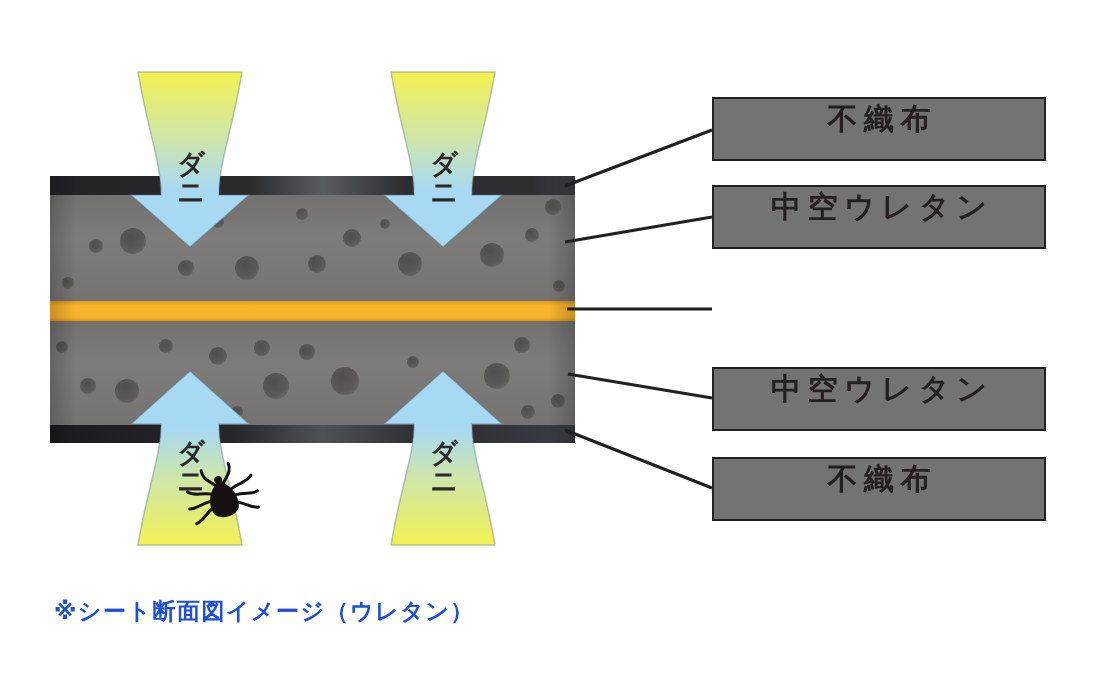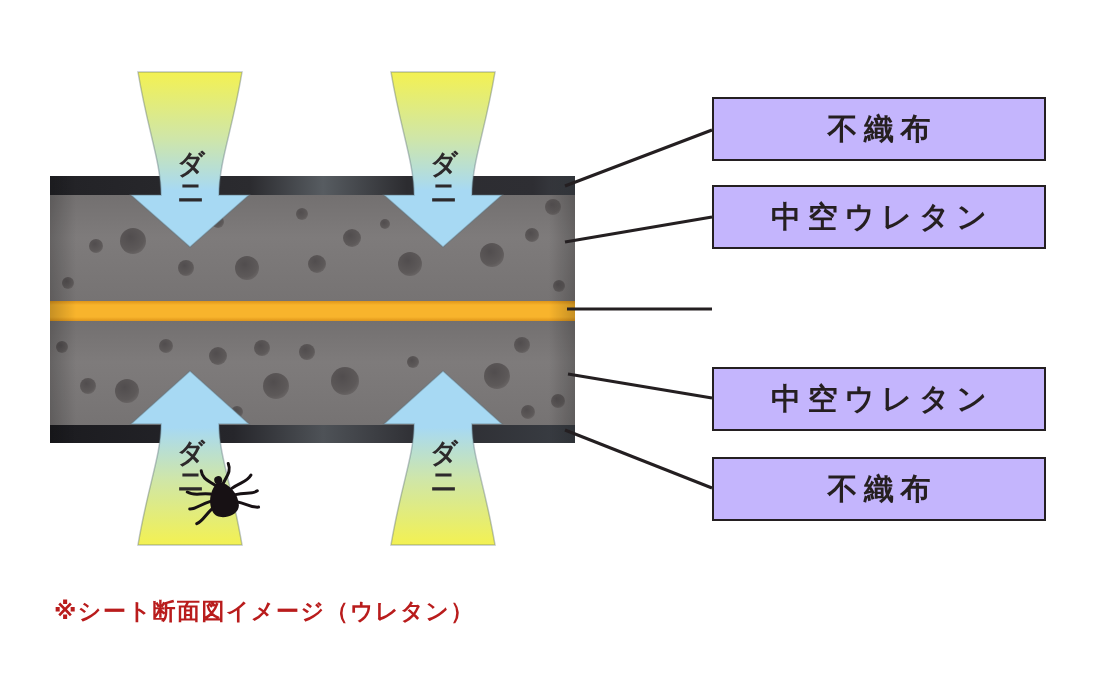--- a/index.html
+++ b/index.html
@@ -1,29 +1,29 @@
 <!DOCTYPE html>
 <html><head>
 <meta charset="utf-8">
 <style>
   html,body{margin:0;padding:0;background:#ffffff;}
   .stage{position:relative;width:1100px;height:700px;background:#ffffff;overflow:hidden;
          font-family:"Liberation Sans","DejaVu Sans",sans-serif;}
   .art{position:absolute;left:0;top:0;}
   .label-box{position:absolute;left:712px;width:334px;height:64px;box-sizing:border-box;
-             border:2.5px solid #241f21;background:#c4b5fd;display:flex;
-             align-items:center;justify-content:center;}
+             border:2.5px solid #241f21;background:#737373;display:flex;
+             align-items:flex-start;justify-content:center;}
   .label-box span{font-size:30px;font-weight:bold;color:#251f20;letter-spacing:0.22em;
                   text-indent:0.22em;white-space:nowrap;}
   .label-box.dense span{font-size:26px;letter-spacing:0.02em;text-indent:0.02em;}
   .arrow-word{position:absolute;width:30px;writing-mode:vertical-rl;text-orientation:upright;
               font-size:27px;font-weight:bold;color:#2d292b;letter-spacing:9px;
               text-align:left;line-height:30px;}
   .caption{position:absolute;left:54px;top:596px;font-size:23px;font-weight:bold;
-           color:#b91c1c;letter-spacing:1.5px;white-space:nowrap;}
+           color:#1d4ed8;letter-spacing:1.5px;white-space:nowrap;}
 </style>
 </head>
 <body>
 
 <div class="stage">
 
   <svg class="art" width="1100" height="700" viewBox="0 0 1100 700">
     <defs>
       <linearGradient id="gradTopBand" x1="0" y1="0" x2="1" y2="0">
         <stop offset="0" stop-color="#222226"></stop>

